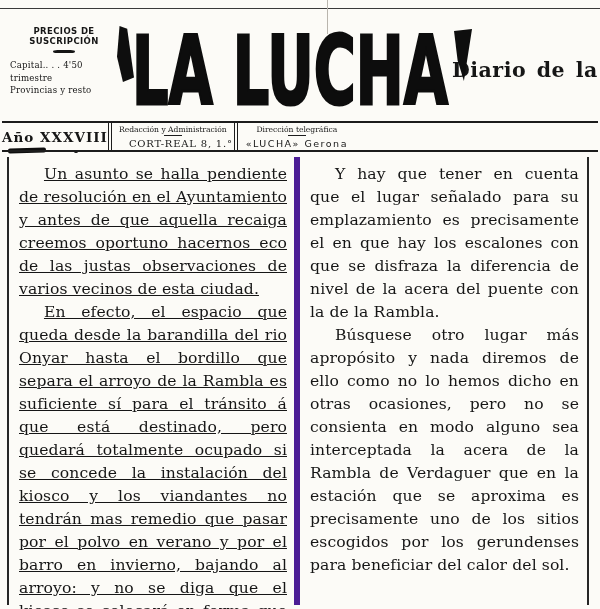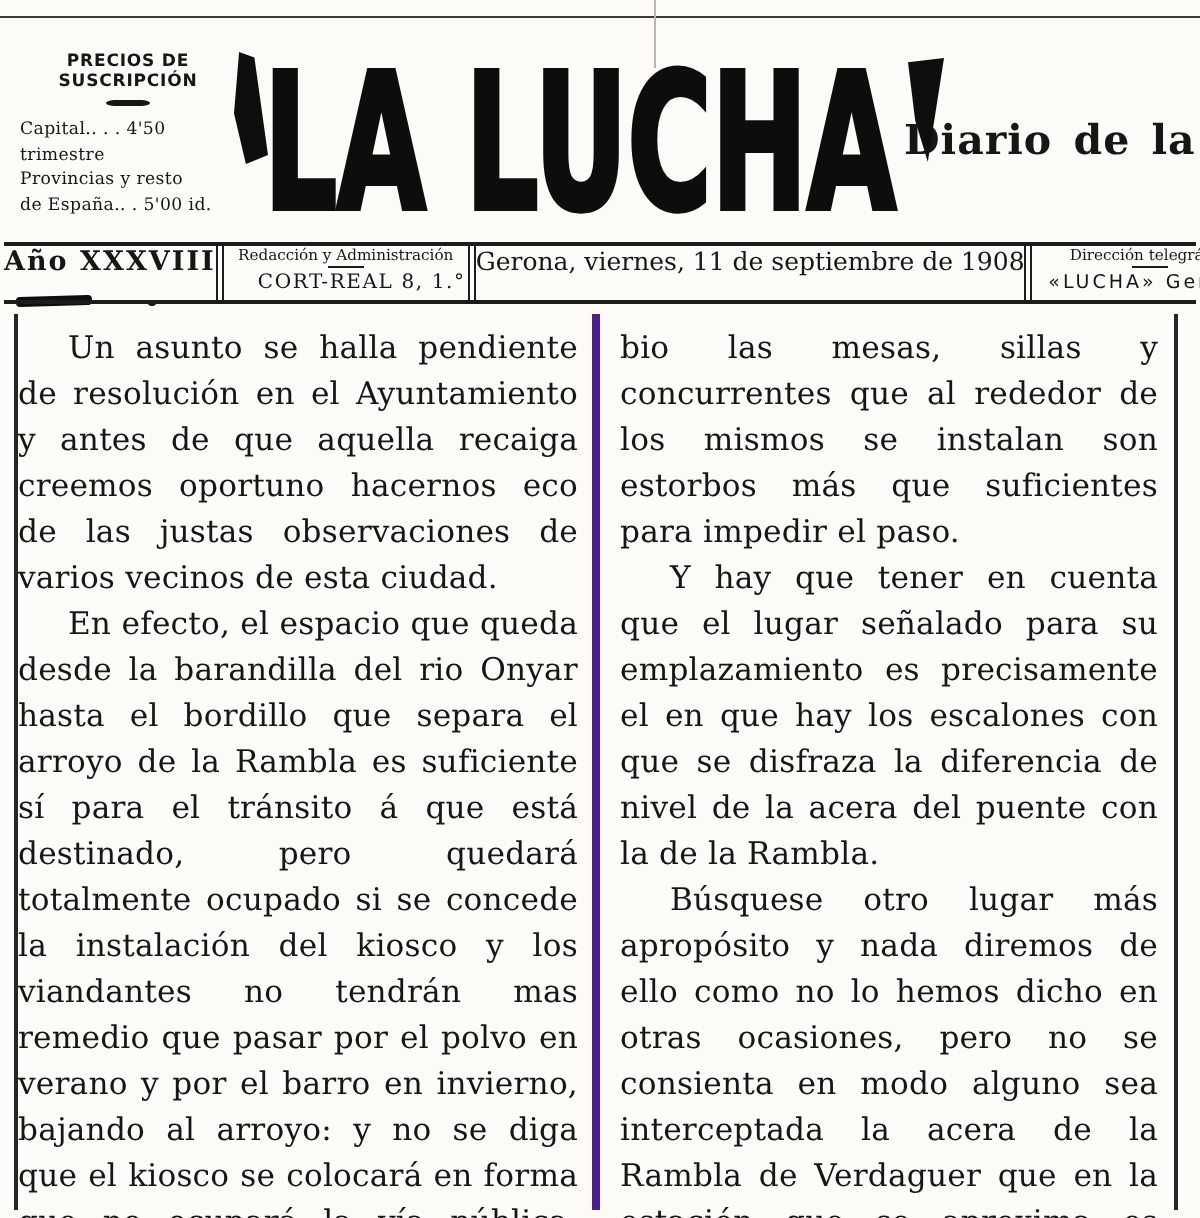--- a/index.html
+++ b/index.html
@@ -64,21 +64,21 @@
     position:absolute;left:207px;top:150px;width:185px;height:0;
     border-top:2px dashed #6a665e;
   }
   
   .infobar{
     position:absolute;left:2px;top:121px;width:596px;height:27px;
     border-top:2px solid #1c1c1c;border-bottom:2px solid #1c1c1c;
     display:flex;align-items:stretch;
   }
   .bar-cell{
-    display:flex;flex-direction:column;align-items:center;
+    display:flex;flex-direction:column;align-items:center;justify-content:center;
     text-align:center;
   }
   .bar-cell + .bar-cell{border-left:4px double #1c1c1c;}
   .cell-year{flex:0 0 77px;}
   .cell-office{flex:0 0 122px;}
   .cell-date{flex:1 1 auto;}
   .cell-tel{flex:0 0 118px;}
   .bar-big{font-size:13.5px;font-weight:bold;letter-spacing:1px;margin:0;white-space:nowrap;}
   .bar-date{font-size:12.5px;margin:0;white-space:nowrap;}
   .bar-small{font-size:7.6px;margin:0;line-height:9px;white-space:nowrap;}
@@ -95,22 +95,23 @@
   .col{
     box-sizing:border-box;
     font-size:15.6px;line-height:23px;
     text-align:justify;
     letter-spacing:.1px;
   }
   .col p{margin:0;text-indent:1.6em;}
   .col p.no-indent{text-indent:0;}
   .col-left{
     flex:0 0 291px;
-    padding:6px 7px 0 0;
-    border-right:4px solid #4c1d95;
+    padding:6px 7px 0 10px;
+    border-right:6px solid #4c1d95;
+    text-decoration:underline;
   }
   .col-right{
     flex:1 1 auto;
     padding:6px 8px 0 10px;
     border-right:2px solid #262626;
   }
 </style>
 </head>
 <body>
 
@@ -118,21 +119,20 @@
 
   <div class="top-rule"></div>
 
   <div class="header">
 
     <div class="side-box">
       <p class="box-title">PRECIOS DE SUSCRIPCIÓN</p>
       <div class="dash-orn"></div>
       <p class="tiny-line">Capital..  .  .  4'50 trimestre</p>
       <p class="tiny-line">Provincias y resto</p>
-      <p class="tiny-line">de España..  .  5'00    id.</p>
     </div>
 
     <div class="masthead">
       <svg width="324" height="86" viewBox="0 0 324 86">
         <text x="162" y="77" text-anchor="middle" font-family="DejaVu Sans, Liberation Sans, sans-serif" font-weight="bold" font-size="94" fill="#0d0d0d" stroke="#0d0d0d" stroke-width="3" textLength="316" lengthAdjust="spacingAndGlyphs">LA LUCHA</text>
       </svg>
       <p class="subtitle">Diario de la tarde de avisos y noticias</p>
     </div>
 
     <div class="side-box right">
@@ -154,37 +154,33 @@
 
   <div class="infobar">
     <div class="bar-cell cell-year">
       <p class="bar-big">Año XXXVIII</p>
     </div>
     <div class="bar-cell cell-office">
       <p class="bar-small">Redacción y Administración</p>
       <div class="mini-rule"></div>
       <p class="bar-addr">CORT-REAL 8, 1.°</p>
     </div>
-    <div class="bar-cell cell-date">
-      <p class="bar-date">Gerona, viernes, 11 de septiembre de 1908</p>
-    </div>
     <div class="bar-cell cell-tel">
       <p class="bar-small">Dirección telegráfica</p>
       <div class="mini-rule"></div>
       <p class="bar-tel-name">«LUCHA» Gerona</p>
     </div>
 
   </div>
 
   <div class="body-cols">
     <div class="col col-left">
       <p>Un asunto se halla pendiente de resolución en el Ayuntamiento y antes de que aquella recaiga creemos oportuno hacernos eco de las justas observaciones de varios vecinos de esta ciudad.</p>
       <p>En efecto, el espacio que queda desde la barandilla del rio Onyar hasta el bordillo que separa el arroyo de la Rambla es suficiente sí para el tránsito á que está destinado, pero quedará totalmente ocupado si se concede la instalación del kiosco y los viandantes no tendrán mas remedio que pasar por el polvo en verano y por el barro en invierno, bajando al arroyo: y no se diga que el kiosco se colocará en forma que no ocupará la vía pública, pues aun cuando tal se hiciera ya sabemos y lo estamos viendo á diario lo que ocurre con esta clase de kioscos en si mismos no estorban, pero en cam</p>
     </div>
     <div class="col col-right">
-      <p class="no-indent">bio las mesas, sillas y concurrentes que al rededor de los mismos se instalan son estorbos más que suficientes para impedir el paso.</p>
       <p>Y hay que tener en cuenta que el lugar señalado para su emplazamiento es precisamente el en que hay los escalones con que se disfraza la diferencia de nivel de la acera del puente con la de la Rambla.</p>
       <p>Búsquese otro lugar más apropósito y nada diremos de ello como no lo hemos dicho en otras ocasiones, pero no se consienta en modo alguno sea interceptada la acera de la Rambla de Verdaguer que en la estación que se aproxima es precisamente uno de los sitios escogidos por los gerundenses para beneficiar del calor del sol.</p>
 
     </div>
   </div>
 
 </div>
 
 </body></html>

